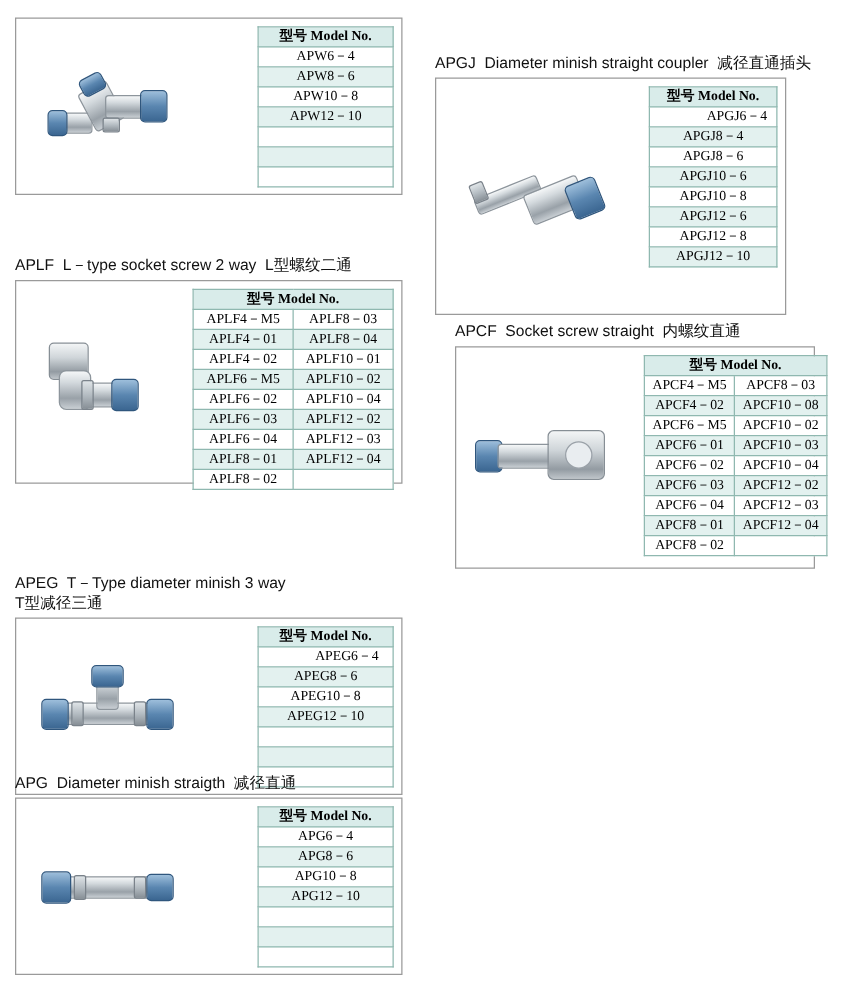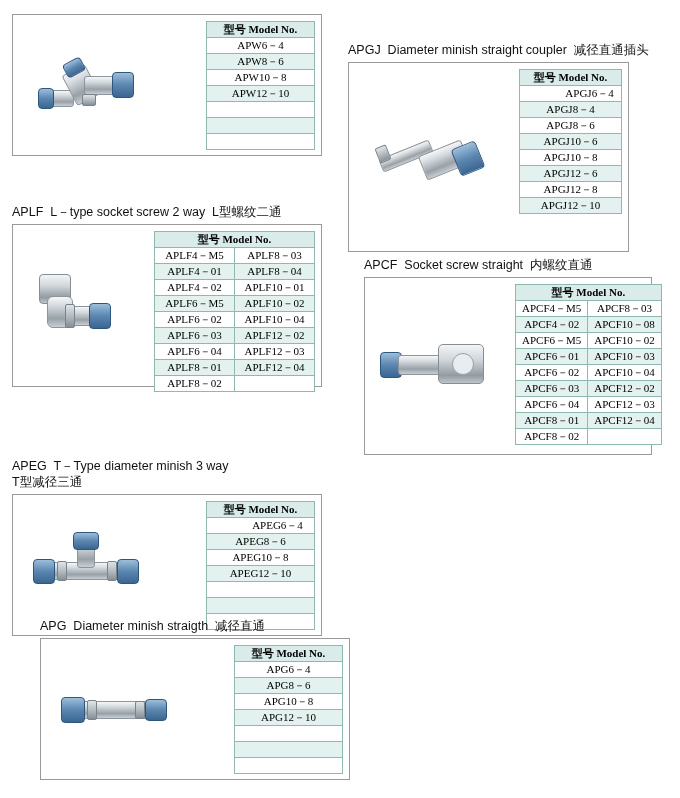--- a/index.html
+++ b/index.html
@@ -380,21 +380,21 @@
               </tr>
             <tr>
                 <td class="empty">&nbsp;</td>
               </tr>
           </tbody>
         </table>
       </div>
     </div>
   </div>
 
-  <div class="block" style="left:12px; top:618px; width:310px;margin-left:28px;">
+  <div class="block" style="left:12px; top:618px; width:310px;">
     <div class="title">
       <span>APG</span>&nbsp;
       <span>Diameter minish straigth</span>&nbsp;
       <span class="cn">减径直通</span>
     </div>
     <div class="panel" style="margin-top:4px; height:142px;">
       <div class="imgcell" style="width:160px;">
         <div class="fig" style="width:120px;height:60px;">
           <div class="body" style="left:14px; top:22px; width:78px; height:18px;"></div>
           <div class="cap" style="left:0px; top:18px; width:24px; height:26px;"></div>

